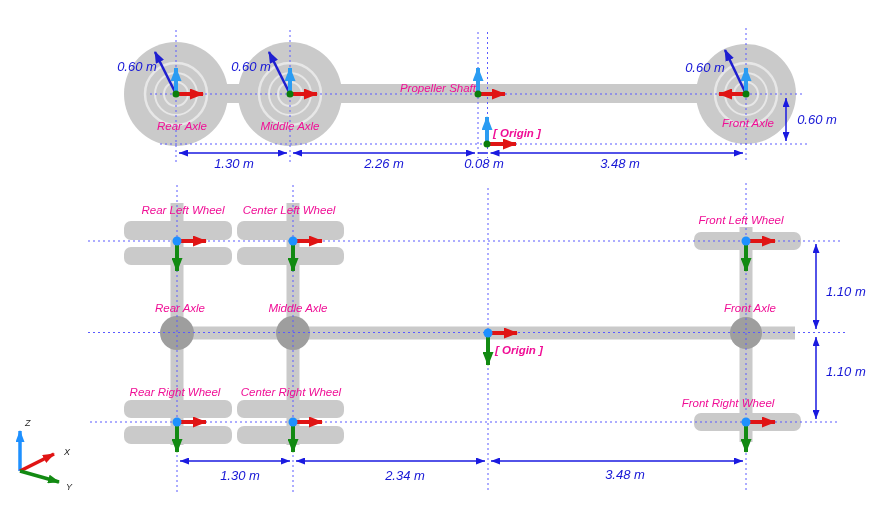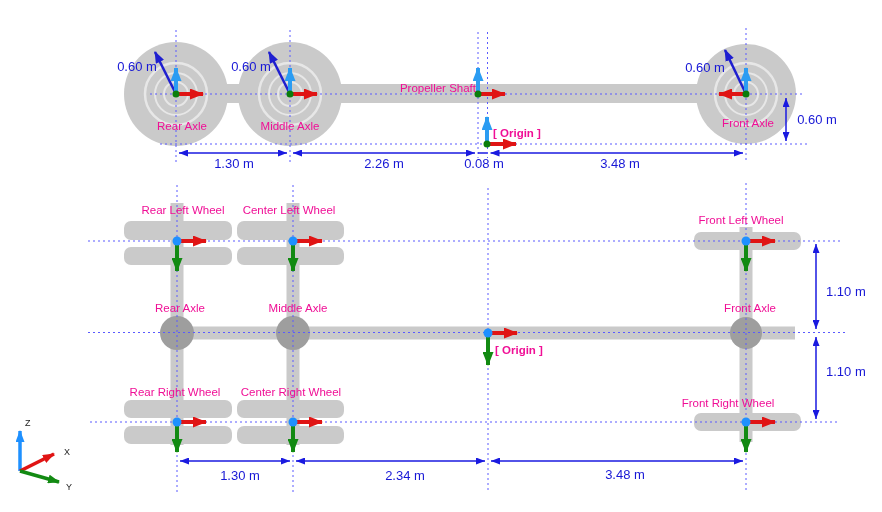--- a/index.html
+++ b/index.html
@@ -1,17 +1,17 @@
 <!DOCTYPE html>
 <html><head>
 <meta charset="utf-8">
 <style>
   html,body{margin:0;padding:0;background:#ffffff;}
   #stage{position:relative;width:882px;height:512px;background:#ffffff;overflow:hidden;
-         font-family:"Liberation Sans", sans-serif;}
+         font-family:"Liberation Sans", sans-serif;font-style:italic;}
   svg text{font-family:"Liberation Sans", sans-serif;}
   .dimtxt{font-size:13px;fill:#1717d6;}
   .magtxt{font-size:11.5px;fill:#f00f96;}
   .magbold{font-size:11.5px;font-weight:bold;fill:#f00f96;}
   .axistxt{font-size:9px;fill:#222222;}
 </style>
 </head>
 <body>
 
 <div id="stage">

